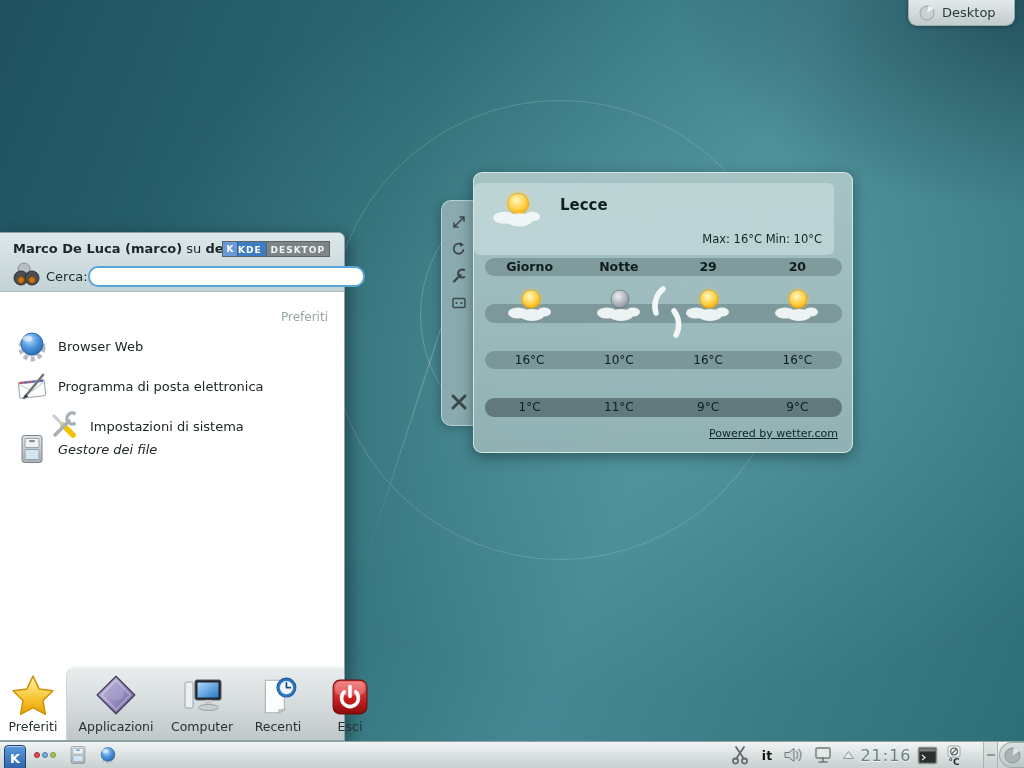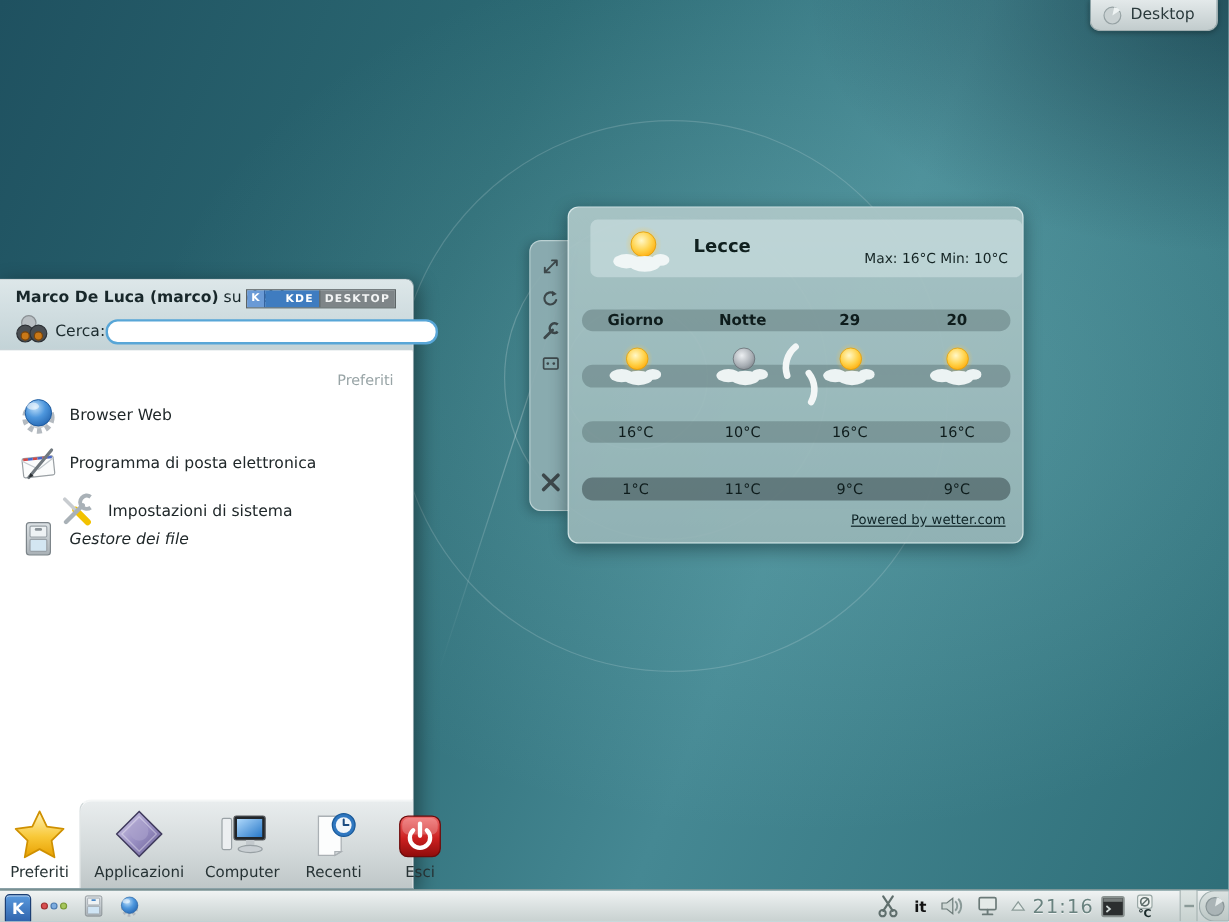--- a/index.html
+++ b/index.html
@@ -43,30 +43,30 @@
   .wx-handle .hbtn{ width:22px; height:22px; display:flex; align-items:center; justify-content:center; cursor:pointer; }
   .wx-handle .hbtn.close{ margin-top:auto; }
 
   .wx{
     position:absolute; left:473px; top:172px; width:380px; height:281px; z-index:5;
     background:linear-gradient(rgba(170,197,198,0.96), rgba(149,180,182,0.94));
     border:1px solid rgba(238,248,248,0.7); border-radius:9px;
     box-shadow:0 4px 14px rgba(0,18,24,0.42);
   }
   .wx-head{
-    position:absolute; left:18px; top:10px; width:360px; height:48px;
+    position:absolute; left:0; top:10px; width:360px; height:72px;
     background:rgba(210,228,229,0.55); border-radius:6px;
   }
   .wx-head .city{ position:absolute; left:86px; top:13px; font-size:15px; font-weight:bold; color:#10201f; }
   .wx-head .maxmin{ position:absolute; right:12px; bottom:9px; font-size:11.5px; color:#142424; }
   .wx-head .wicon{ position:absolute; left:18px; top:5px; }
 
   .wx-strip{
     position:absolute; left:11px; width:357px; display:flex;
-    background:rgba(90,113,115,0.46); border-radius:9px;align-items:center;
+    background:rgba(90,113,115,0.46); border-radius:9px;
   }
   .wx-strip.labels{ top:85px; height:18px; }
   .wx-strip.icons { top:131px; height:19px; }
   .wx-strip.high  { top:178px; height:18px; }
   .wx-strip.low   { top:225px; height:19px; background:rgba(66,86,88,0.62); }
   .wx-cell{ flex:1; text-align:center; font-size:12px; color:#0e1c1c; line-height:18px; }
   .wx-cell.hdr{ font-weight:bold; font-size:12.5px; }
   .wx-icon{ position:absolute; top:113px; width:44px; height:38px; }
   .wx-icon.c1{ left:33px; } .wx-icon.c2{ left:122px; } .wx-icon.c3{ left:211px; } .wx-icon.c4{ left:300px; }
   .wx-cres{ position:absolute; left:172px; top:112px; }
@@ -87,21 +87,21 @@
     background:linear-gradient(#dde7e9,#c3d3d7);
     border-bottom:1px solid #a9bcc0; border-radius:0 6px 0 0;
   }
   .ko-title{ position:absolute; left:13px; top:8px; font-size:13px; color:#18272a; }
   .ko-title b{ font-weight:bold; }
   .ko-badge{
     position:absolute; right:14px; top:8px; height:16px; display:flex; align-items:stretch;
     border:1px solid #5c6466; font-size:9px; font-weight:bold; letter-spacing:1px;
   }
   .ko-badge .gearbox{ background:#6a9ad6; color:#fff; width:15px; display:flex; align-items:center; justify-content:center; font-size:9px; letter-spacing:0; border-right:1px solid #35639f;}
-  .ko-badge .kde{ background:#3f7cc0; color:#fff; padding:1px 4px 0 17px; display:flex; align-items:center; }
+  .ko-badge .kde{ background:#3f7cc0; color:#fff; padding:1px 4px 0 0; display:flex; align-items:center; }
   .ko-badge .dsk{ background:#7e8588; color:#f2f4f4; padding:1px 4px 0 4px; display:flex; align-items:center; border-left:1px solid #5c6466; }
   .ko-search-label{ position:absolute; left:46px; top:36px; font-size:13px; color:#1c2b2e; }
   .ko-search{
     position:absolute; left:88px; top:33px; width:277px; height:21px;
     border:2px solid #58a6d7; border-radius:10px; background:#fff; outline:none;
     font-size:12px; padding:0 8px; color:#223;
   }
   .ko-binocs{ position:absolute; left:12px; top:28px; }
 
   .ko-content{ position:absolute; left:0; top:60px; right:0; bottom:74px; background:#fff; }

